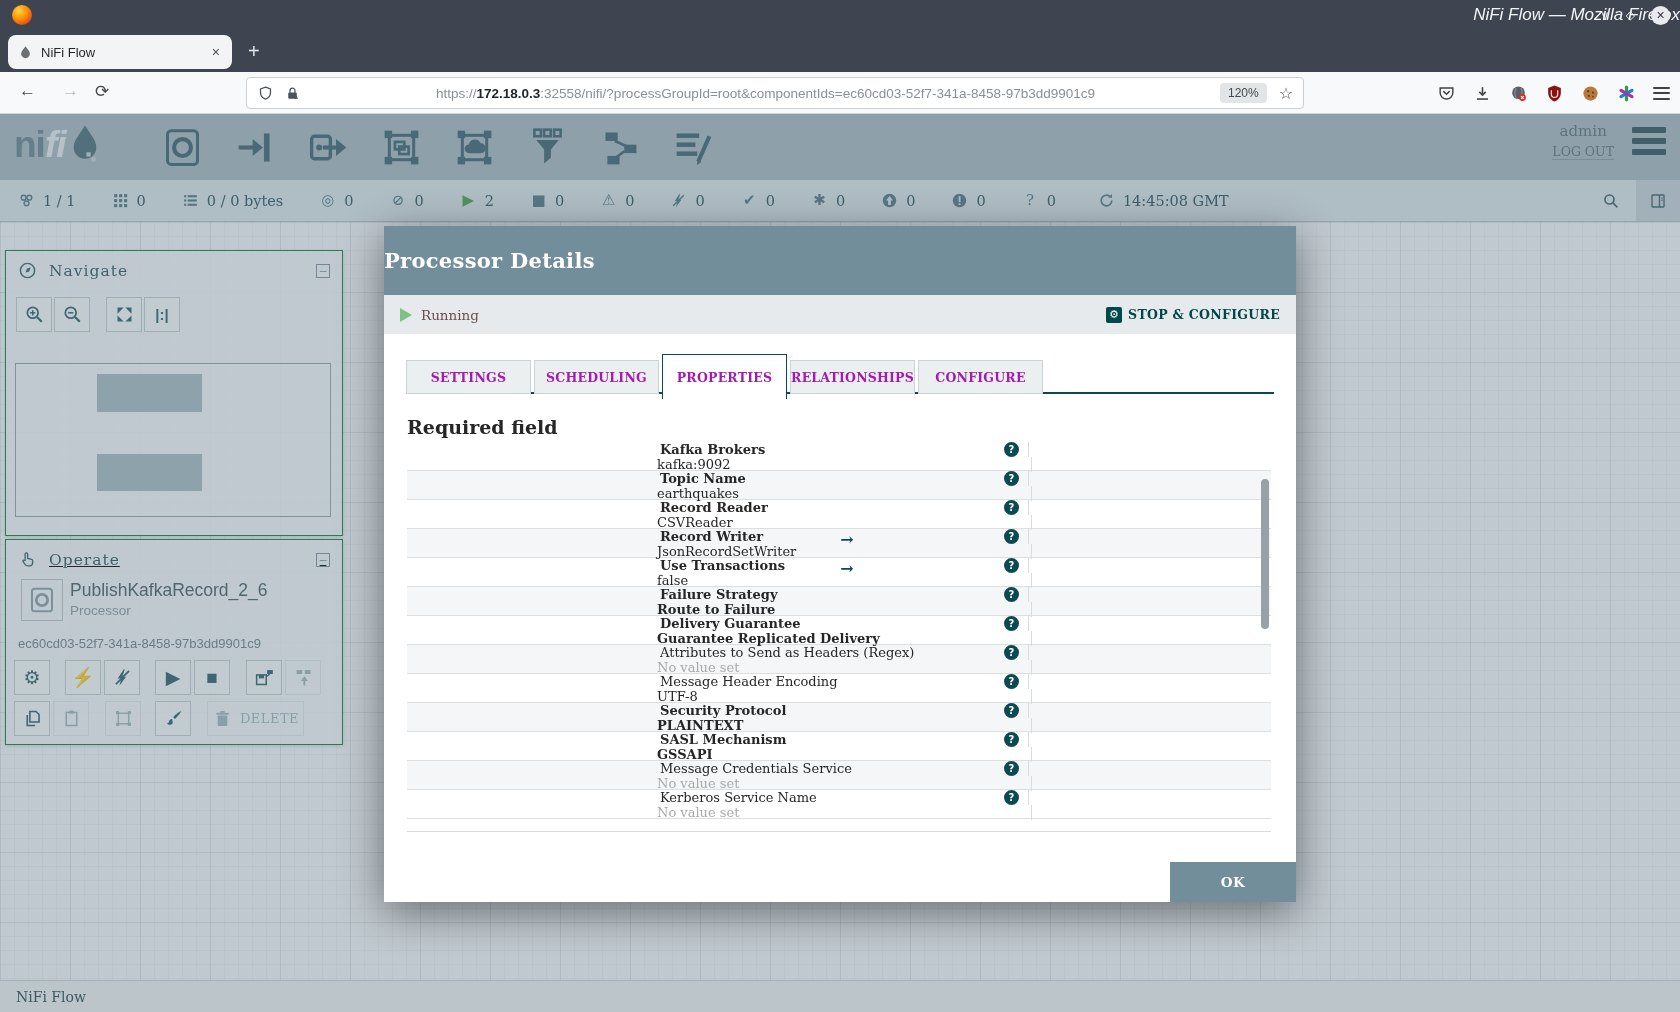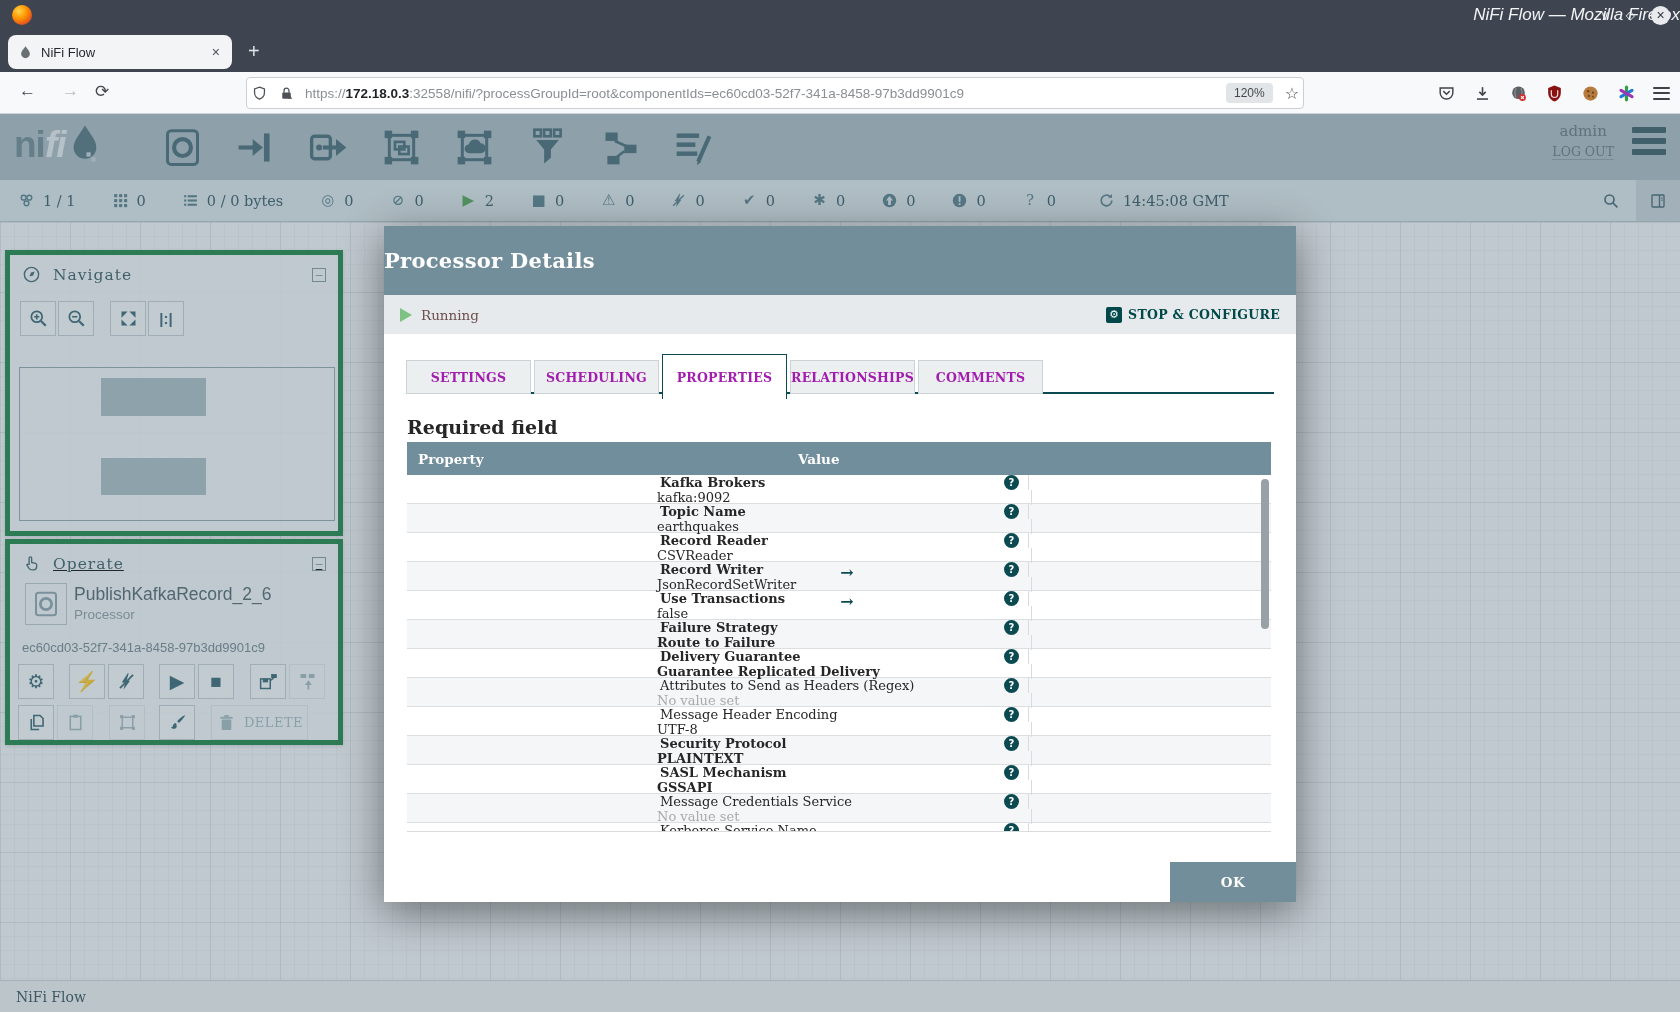--- a/index.html
+++ b/index.html
@@ -24,21 +24,21 @@
     display:flex; align-items:center; padding:0 10px; }
   .tab .fav { width:15px; height:15px; margin-right:8px; color:#6a6f74; }
   .tab .t-title { flex:1; font-size:13px; color:#26292c; white-space:nowrap; overflow:hidden; }
   .tab .t-close { color:#4c5257; font-size:14px; padding:0 2px; }
   .newtab-btn { position:absolute; left:248px; top:10px; color:#dfe3e7; font-size:20px; line-height:22px; }
 
   .navbar { position:absolute; top:72px; left:0; width:1680px; height:42px; background:#f8f9fa; border-bottom:1px solid #d0d4d7; }
   .nav-ic { position:absolute; top:9px; font-size:17px; color:#43484d; }
   .nav-ic.dis { color:#b8bcc0; }
   .urlbar { position:absolute; left:246px; top:5px; width:1058px; height:32px; background:#fff;
-    border:1px solid #ccd0d3; border-radius:4px; display:flex; align-items:center; padding:0 4px; }
+    border:1px solid #ccd0d3; border-radius:4px; display:flex; align-items:center; padding:0 10px;text-align:center; }
   .urlbar .sicon { width:17px; height:17px; color:#4c5257; margin-right:10px; flex:none; }
   .url-text { flex:1; font-size:13.5px; color:#8a8f94; white-space:nowrap; overflow:hidden; }
   .url-text b { color:#1f2326; font-weight:600; }
   .zoom-pill { background:#e2e5e8; border-radius:4px; color:#45494d; font-size:12px; padding:3px 8px; margin-right:12px; }
   .star { color:#45494d; font-size:16px; }
   .nav-right { position:absolute; right:10px; top:5px; height:32px; display:flex; align-items:center; gap:17px; }
   .nr-ic { width:19px; height:19px; color:#3e4347; position:relative; }
   .burger { display:flex; flex-direction:column; gap:3.5px; width:17px; }
   .burger i { display:block; height:2px; background:#3e4347; border-radius:1px; }
 
@@ -77,21 +77,21 @@
       linear-gradient(90deg, rgba(70,100,110,0.10) 1px, transparent 1px),
       linear-gradient(rgba(70,100,110,0.05) 1px, transparent 1px),
       linear-gradient(90deg, rgba(70,100,110,0.05) 1px, transparent 1px);
     background-size:70px 70px, 70px 70px, 14px 14px, 14px 14px; }
 
   .footer { position:absolute; bottom:0; left:0; width:1680px; height:32px; background:#eef1f2; border-top:1px solid #c9d2d5;
     display:flex; align-items:center; padding-left:16px; }
   .footer .bc { font-family:"DejaVu Serif", serif; font-size:14px; color:#2e4a52; }
 
   
-  .panel { position:absolute; left:5px; background:rgba(243,247,248,0.92); border:5px solid #15803d; box-shadow:0 1px 4px rgba(0,0,0,0.15); }
+  .panel { position:absolute; left:5px; background:rgba(243,247,248,0.92); border:1px solid #15803d; box-shadow:0 1px 4px rgba(0,0,0,0.15); }
   .panel-hd { display:flex; align-items:center; padding:10px 12px 6px 12px; }
   .panel-hd .pic { width:19px; height:19px; color:#3c626d; margin-right:12px; }
   .panel-hd .pt { font-family:"DejaVu Serif", serif; font-size:15.5px; color:#33565f; letter-spacing:1px; flex:1; }
   .collapse-box { width:14px; height:14px; border:1.5px solid #7e949c; color:#7e949c; display:flex; align-items:center; justify-content:center; font-size:12px; line-height:1; }
   .sq-btn { width:36px; height:35px; border:1px solid #c3ced2; background:rgba(255,255,255,0.25); color:#31606d;
     display:flex; align-items:center; justify-content:center; position:absolute; }
   .sq-btn svg { width:21px; height:21px; }
   .sq-btn .g { font-size:19px; line-height:1; }
   .sq-btn.dis { opacity:0.42; }
   .minimap { position:absolute; border:1px solid #8fa6ad; }
@@ -638,30 +638,26 @@
           <span>STOP &amp; CONFIGURE</span>
         </span>
       </div>
 
       <div class="tabbar" id="dlgTabs">
         <span class="baseline"></span>
       <span class="dtab" style="left: 0px;">SETTINGS</span>
           <span class="dtab" style="left: 128px;">SCHEDULING</span>
           <span class="dtab active" style="left: 256px;">PROPERTIES</span>
           <span class="dtab" style="left: 384px;">RELATIONSHIPS</span>
-          <span class="dtab" style="left: 512px;">COMMENTS</span>
+          <span class="dtab" style="left: 512px;">CONFIGURE</span>
         </div>
 
       <span class="req-note">Required field</span>
 
       <div class="ptable">
-        <div class="pt-head">
-          <span class="c1">Property</span>
-          <span class="c2">Value</span>
-        </div>
         <div id="tableRows">
             <div class="pt-row">
               <span class="c1 req">
                 <span class="pname">Kafka Brokers</span>
                 <span class="help-ic">?</span>
               </span>
               <span class="c2">kafka:9092</span>
               <span class="c3"></span>
             </div>
             <div class="pt-row">

